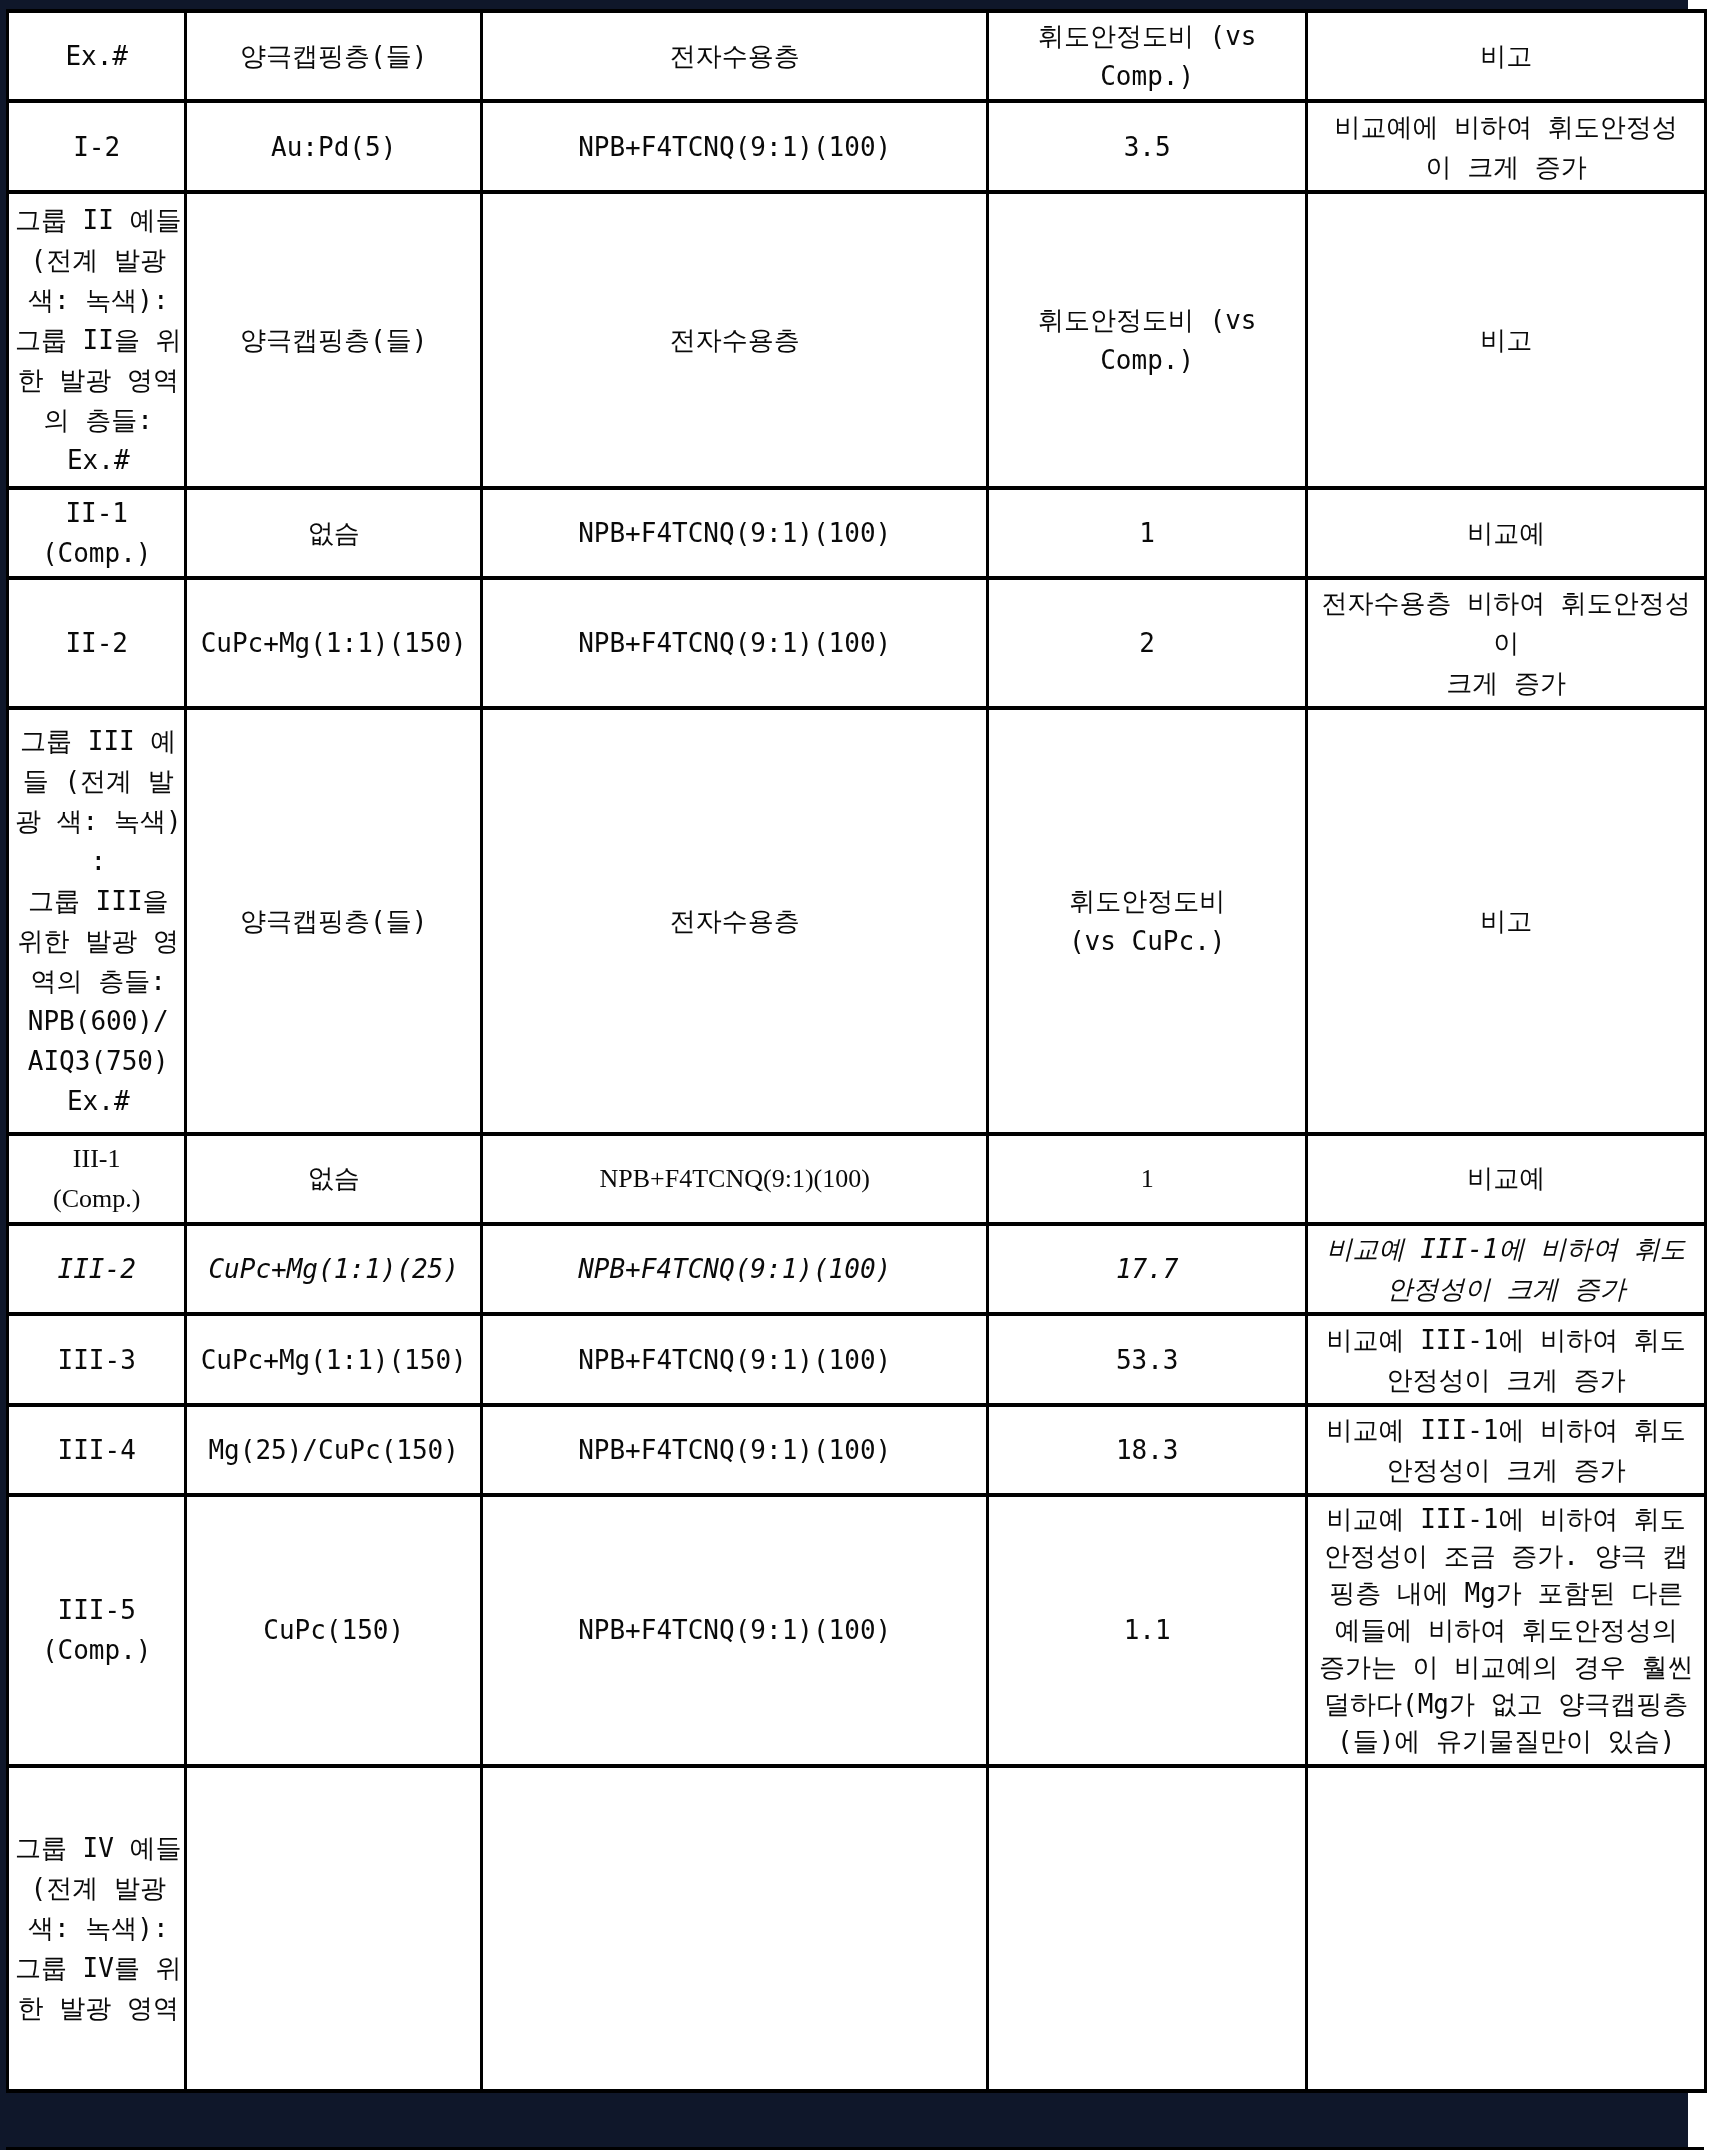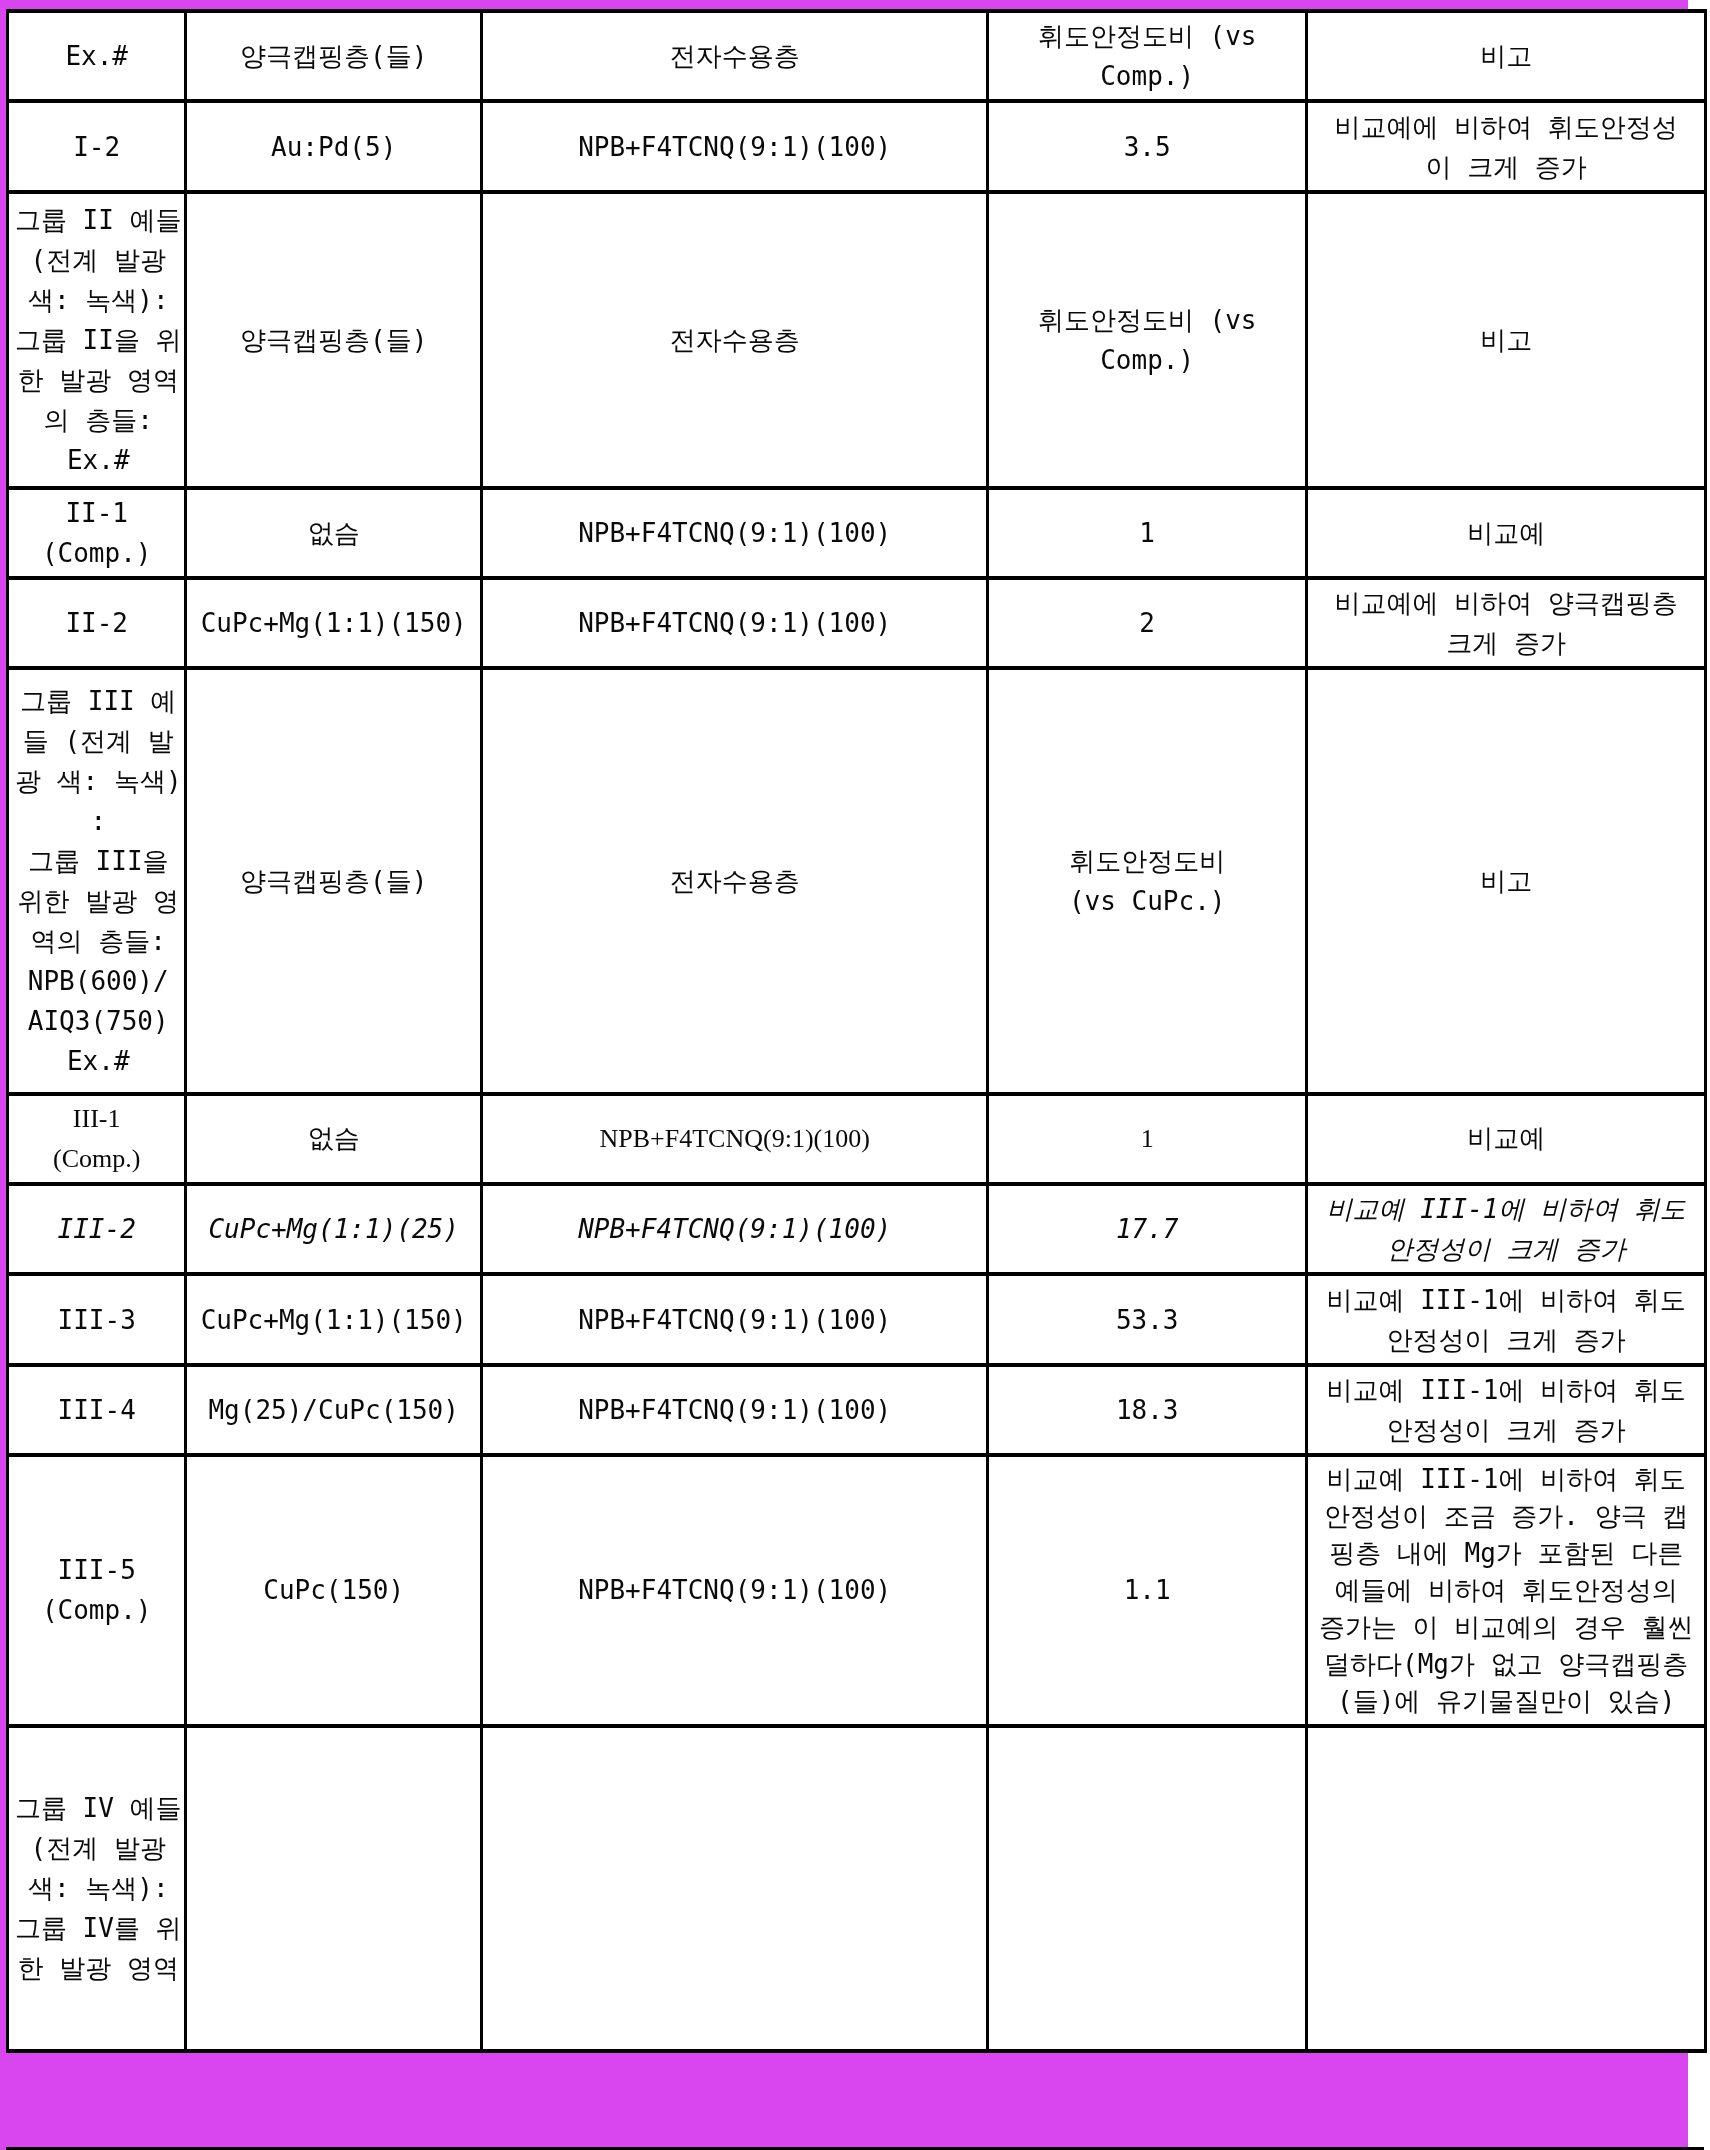--- a/index.html
+++ b/index.html
@@ -9,21 +9,21 @@
     width: 1711px;
     height: 2151px;
     overflow: hidden;
     font-family: "DejaVu Sans Mono", "Liberation Mono", monospace;
     color: #0a0a0a;
   }
   .sheet {
     position: absolute;
     left: 0; top: 0;
     width: 1688px; height: 2151px;
-    background: #d946ef;
+    background: #0f172a;
   }
   table.results {
     position: absolute;
     left: 6.2px;
     top: 9.3px;
     width: 1698px;
     border-collapse: collapse;
     table-layout: fixed;
   }
   td {
@@ -119,21 +119,21 @@
         <td>없슴</td>
         <td>NPB+F4TCNQ(9:1)(100)</td>
         <td>1</td>
         <td>비교예</td>
       </tr>
       <tr class="r7">
         <td>II-2</td>
         <td>CuPc+Mg(1:1)(150)</td>
         <td>NPB+F4TCNQ(9:1)(100)</td>
         <td>2</td>
-        <td>비교예에 비하여 양극캡핑층
+        <td>전자수용층 비하여 휘도안정성이
 크게 증가</td>
       </tr>
       <tr class="r8">
         <td class="group">그룹 III 예
 들 (전계 발
 광 색: 녹색)
 :
 그룹 III을
 위한 발광 영
 역의 층들:

